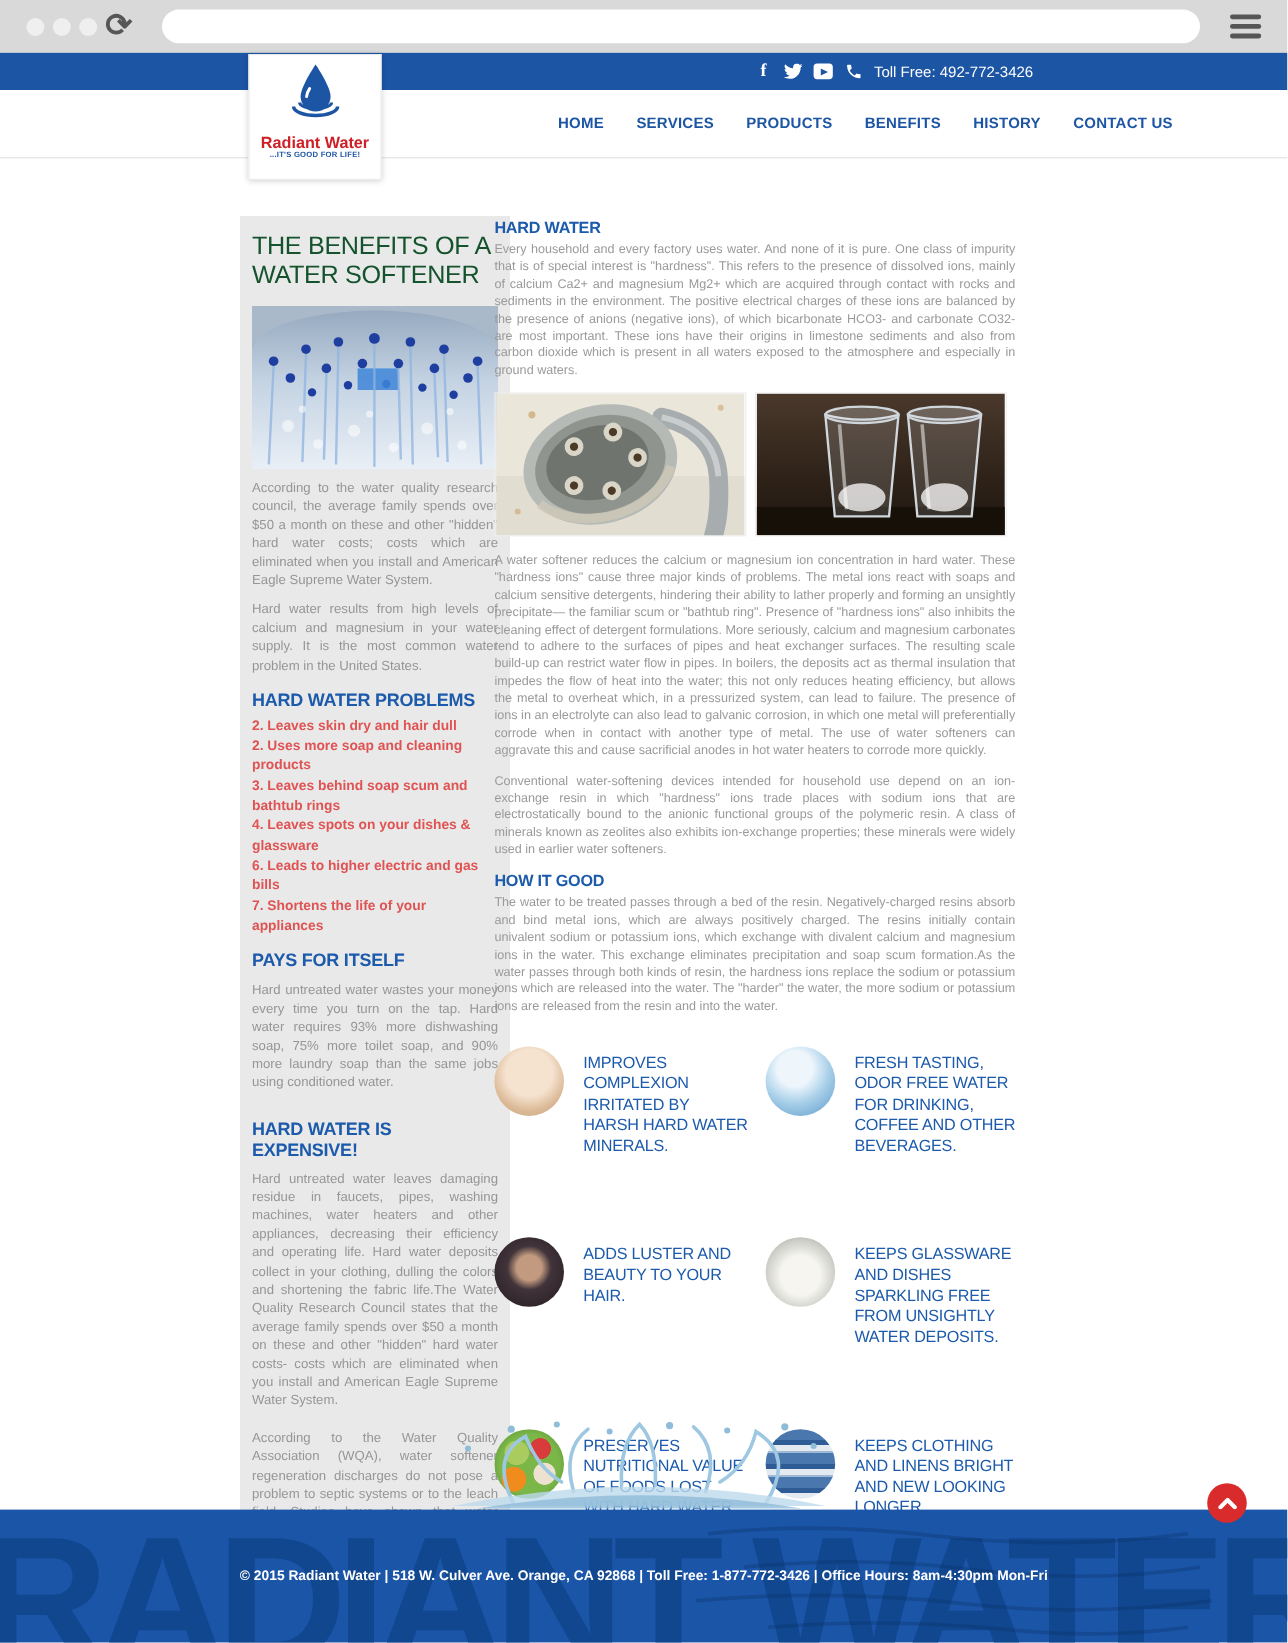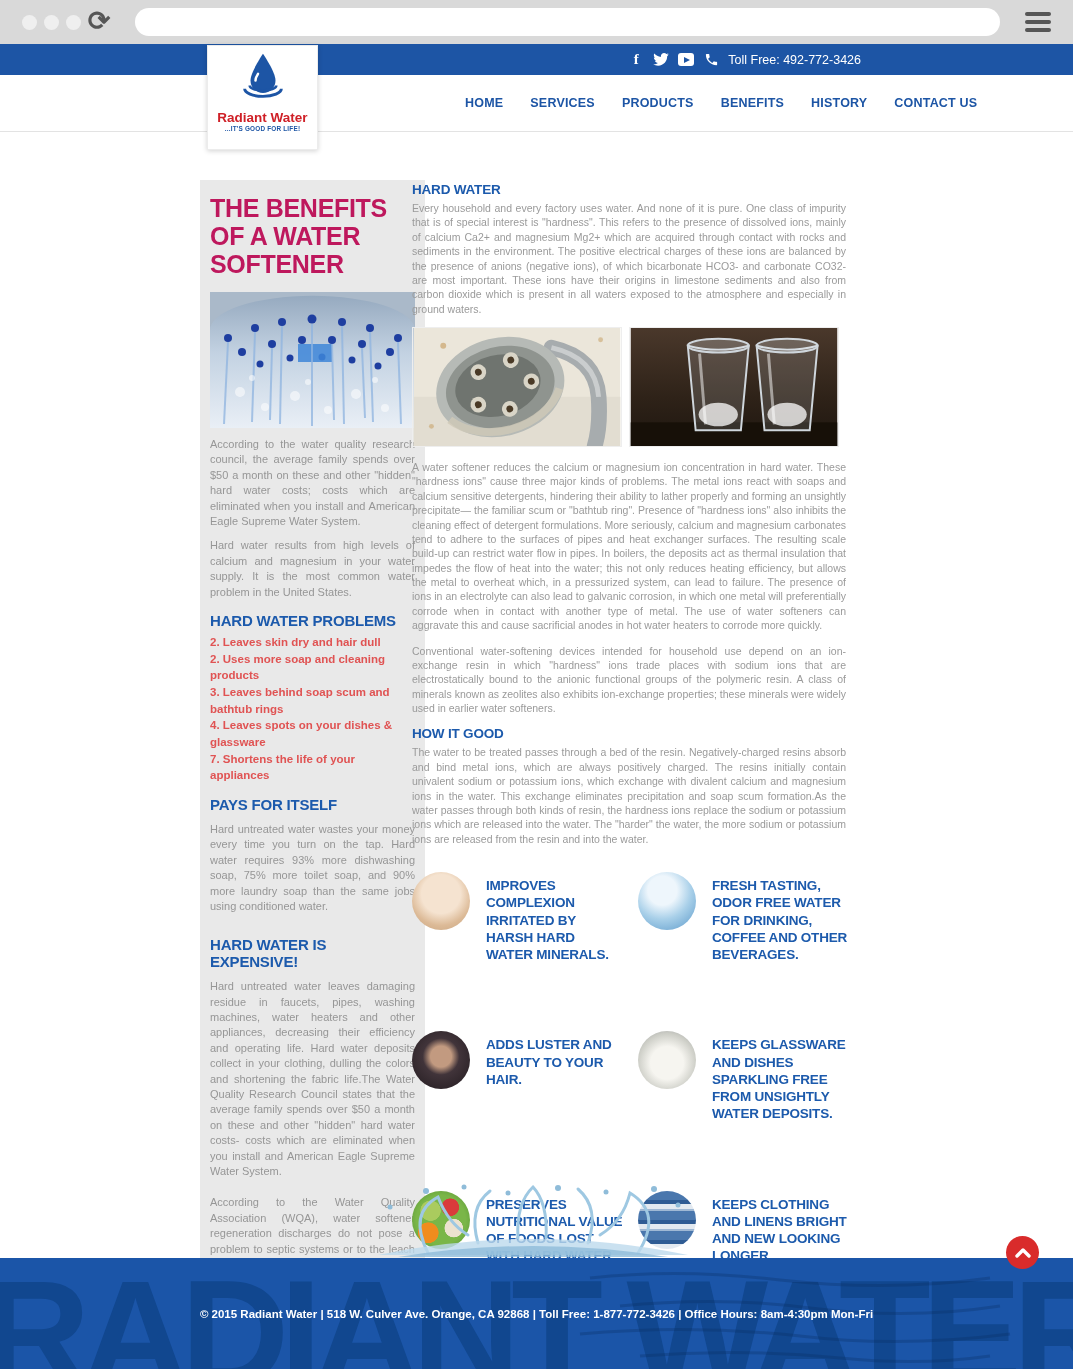--- a/index.html
+++ b/index.html
@@ -27,37 +27,37 @@
   
   .header { position:absolute; top:75px; left:0; width:1073px; height:57px; background:#fff; border-bottom:1px solid #e3e3e3; }
   .logo-box { position:absolute; left:207px; top:45px; width:111px; height:105px; background:#fff; border:1px solid #ececec; box-shadow:0 1px 5px rgba(0,0,0,.18); text-align:center; padding-top:6px; cursor:pointer; z-index:5; }
   .logo-name { color:#cf2027; font-weight:bold; font-size:13.5px; margin-top:2px; }
   .logo-tag { color:#1d55a5; font-weight:bold; font-size:6.4px; letter-spacing:.2px; }
   .nav { position:absolute; left:465px; top:96px; display:flex; gap:27px; }
   .nav div { color:#1d55a5; font-size:12.5px; font-weight:bold; letter-spacing:.2px; cursor:pointer; }
 
   
   .sidebar { position:absolute; left:200px; top:180px; width:225px; background:#e9e9e9; padding:14px 10px 18px 10px; min-height:970px; }
-  .sb-title { color:#be185d; font-size:25px; font-weight:bold; line-height:1.12; letter-spacing:-.3px; }
+  .sb-title { color:#14532d; font-size:21px; font-weight:normal; line-height:1.12; letter-spacing:-.3px; }
   .sb-img { margin:14px 0 8px 0; width:205px; height:136px; display:block; }
   .sb-p { font-size:11px; color:#969696; text-align:justify; line-height:1.4; margin:9px 0; }
   .sb-h { color:#1c5aac; font-size:15px; font-weight:bold; margin:12px 0 5px 0; letter-spacing:-.2px; }
   .sb-list div, .sb-bullets div { color:#e05353; font-size:11.5px; font-weight:bold; line-height:1.45; }
 
   
   .maincol { position:absolute; left:412px; top:182px; width:434px; }
   .m-h { color:#1c5aac; font-size:13.5px; font-weight:bold; margin-bottom:4px; letter-spacing:-.2px; }
   .m-p { font-size:10.5px; color:#9a9a9a; text-align:justify; line-height:1.37; margin-bottom:11px; }
   .figrow { display:flex; gap:7px; margin:5px 0 13px 0; }
   .figrow svg { display:block; border:1px solid #eee; }
 
   .benefits { display:grid; grid-template-columns:218px 218px; column-gap:8px; row-gap:68px; margin-top:26px; }
   .ben { display:flex; gap:16px; }
   .ben-circle { flex:none; width:58px; height:58px; border-radius:50%; }
-  .ben-label { width:138px; color:#1c5aac; font-size:13.5px; font-weight:bold; line-height:1.28; letter-spacing:-.2px; padding-top:5px; }
+  .ben-label { width:138px; color:#1c5aac; font-size:13.5px; font-weight:normal; line-height:1.28; letter-spacing:-.2px; padding-top:5px; }
   .c-face   { background:radial-gradient(circle at 50% 38%, #f5e3d0 0 42%, #dcba97 68%, #c6a27e); }
   .c-hair   { background:radial-gradient(circle at 50% 44%, #c29a80 0 24%, #41343a 42%, #211a1e); }
   .c-water  { background:radial-gradient(circle at 42% 32%, #eef6fc 0 28%, #a9d0e9 55%, #5796c8); }
   .c-dishes { background:radial-gradient(circle at 50% 55%, #f6f5f0 0 38%, #cccdc6 68%, #8e9094); }
   .c-fruit  { background:
       radial-gradient(circle at 28% 72%, #f08c1e 0 17%, rgba(0,0,0,0) 18%),
       radial-gradient(circle at 66% 28%, #d93b3b 0 15%, rgba(0,0,0,0) 16%),
       radial-gradient(circle at 32% 34%, #aacb5e 0 18%, rgba(0,0,0,0) 19%),
       radial-gradient(circle at 72% 64%, #ece2cf 0 16%, rgba(0,0,0,0) 17%),
       radial-gradient(circle, #7ab648 0 60%, #4e8a2e);
@@ -203,20 +203,21 @@
       </g>
     </svg>
     <div class="sb-p">According to the water quality research council, the average family spends over $50 a month on these and other "hidden" hard water costs; costs which are eliminated when you install and American Eagle Supreme Water System.</div>
     <div class="sb-p">Hard water results from high levels of calcium and magnesium in your water supply. It is the most common water problem in the United States.</div>
     <div class="sb-h">HARD WATER PROBLEMS</div>
     <div class="sb-list">
       <div>2. Leaves skin dry and hair dull</div>
       <div>2. Uses more soap and cleaning products</div>
       <div>3. Leaves behind soap scum and bathtub rings</div>
       <div>4. Leaves spots on your dishes &amp; glassware</div>
+      <div>6. Leads to higher electric and gas bills</div>
       <div>7. Shortens the life of your appliances</div>
     </div>
     <div class="sb-h">PAYS FOR ITSELF</div>
     <div class="sb-p">Hard untreated water wastes your money every time you turn on the tap. Hard water requires 93% more dishwashing soap, 75% more toilet soap, and 90% more laundry soap than the same jobs using conditioned water.</div>
     <div class="sb-h" style="margin-top:22px">HARD WATER IS EXPENSIVE!</div>
     <div class="sb-p">Hard untreated water leaves damaging residue in faucets, pipes, washing machines, water heaters and other appliances, decreasing their efficiency and operating life. Hard water deposits collect in your clothing, dulling the colors and shortening the fabric life.The Water Quality Research Council states that the average family spends over $50 a month on these and other "hidden" hard water costs- costs which are eliminated when you install and American Eagle Supreme Water System.</div>
     <div class="sb-p" style="margin-top:16px">According to the Water Quality Association (WQA), water softener regeneration discharges do not pose a problem to septic systems or to the leach field. Studies have shown that water softener regeneration wastes not only do not interfere with the septic tank system drain field soil percolation, but, actually could improve soil percolation, particularly in fine-textured soils.</div>
 
   </div>
 

